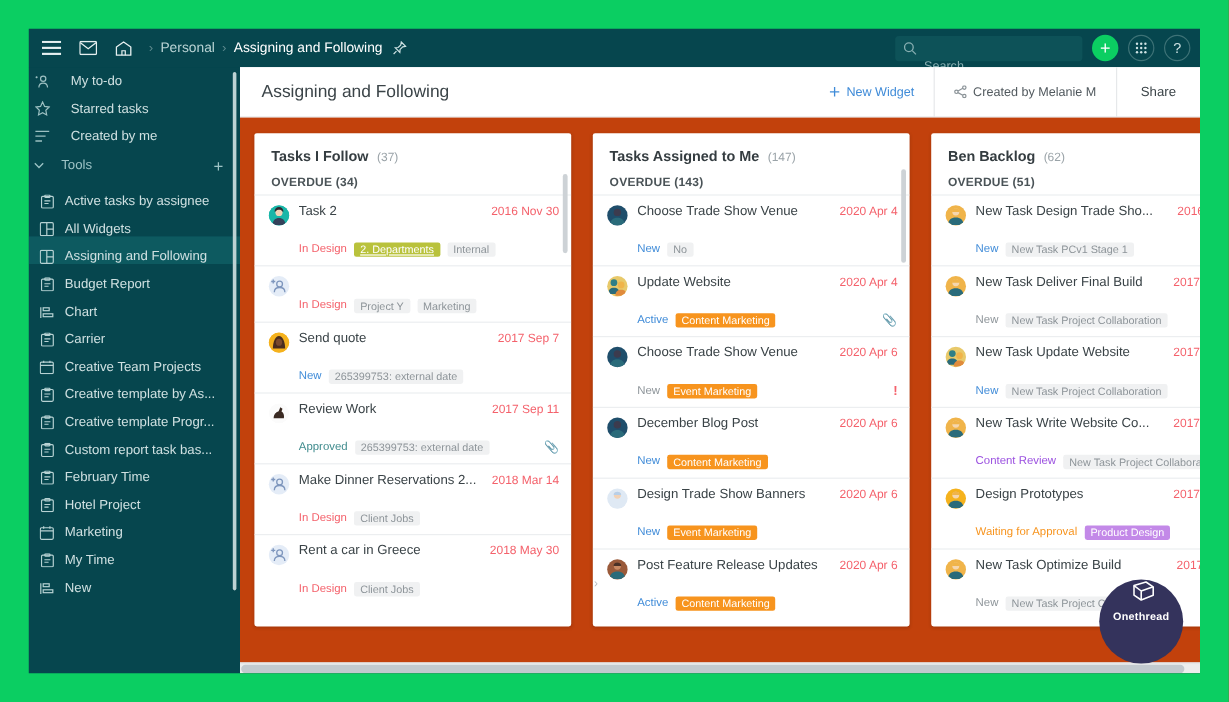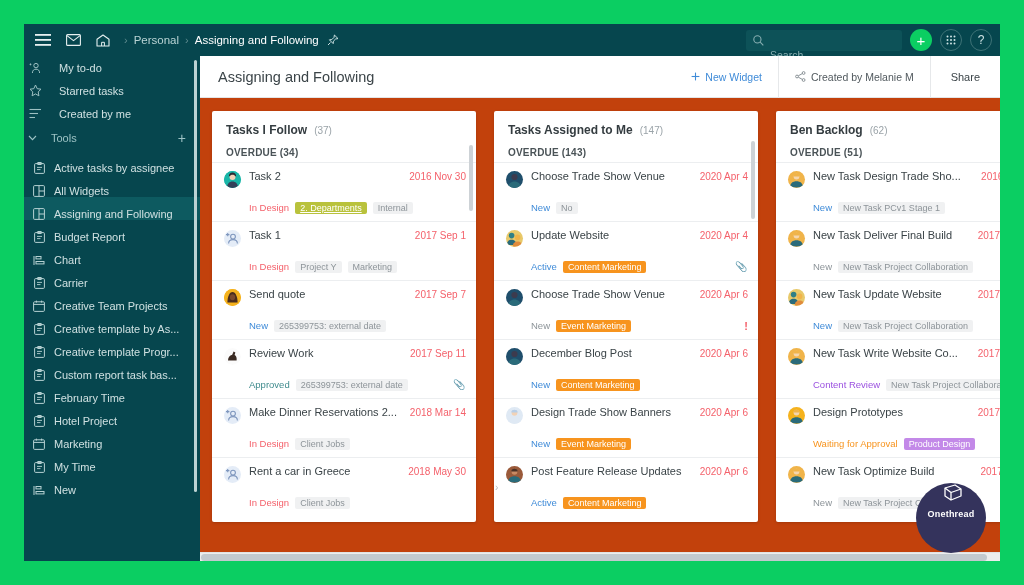--- a/index.html
+++ b/index.html
@@ -549,24 +549,20 @@
             </div>
             <div class="task">
               <span class="avatar" style="background:#e4ecf7">
                 <svg width="17" height="17" viewBox="0 0 17 17">
                   <circle cx="9" cy="6.6" r="2.4" fill="none" stroke="#7e96bd" stroke-width="1.1"></circle>
                   <path d="M4.6 13.6 C4.6 10.8 6.6 9.6 9 9.6 C11.4 9.6 13.4 10.8 13.4 13.6" fill="none" stroke="#7e96bd" stroke-width="1.1"></path>
                   <path d="M2 4.6 L5.4 4.6 M3.7 2.9 L3.7 6.3" stroke="#7e96bd" stroke-width="1.1"></path>
                 </svg>
               </span>
               <div class="task-body">
-                <div class="task-row1">
-                  <span class="task-name">Task 1</span>
-                  <span class="task-date">2017 Sep 1</span>
-                </div>
                 <div class="task-row2">
                   <span class="status" style="color:#f4616b">In Design</span>
                   <span class="tag grey">Project Y</span>
                   <span class="tag grey">Marketing</span>
                 </div>
               </div>
             </div>
             <div class="task">
               <span class="avatar" style="background:#f5b21d">
                 <svg width="17" height="17" viewBox="0 0 17 17">

